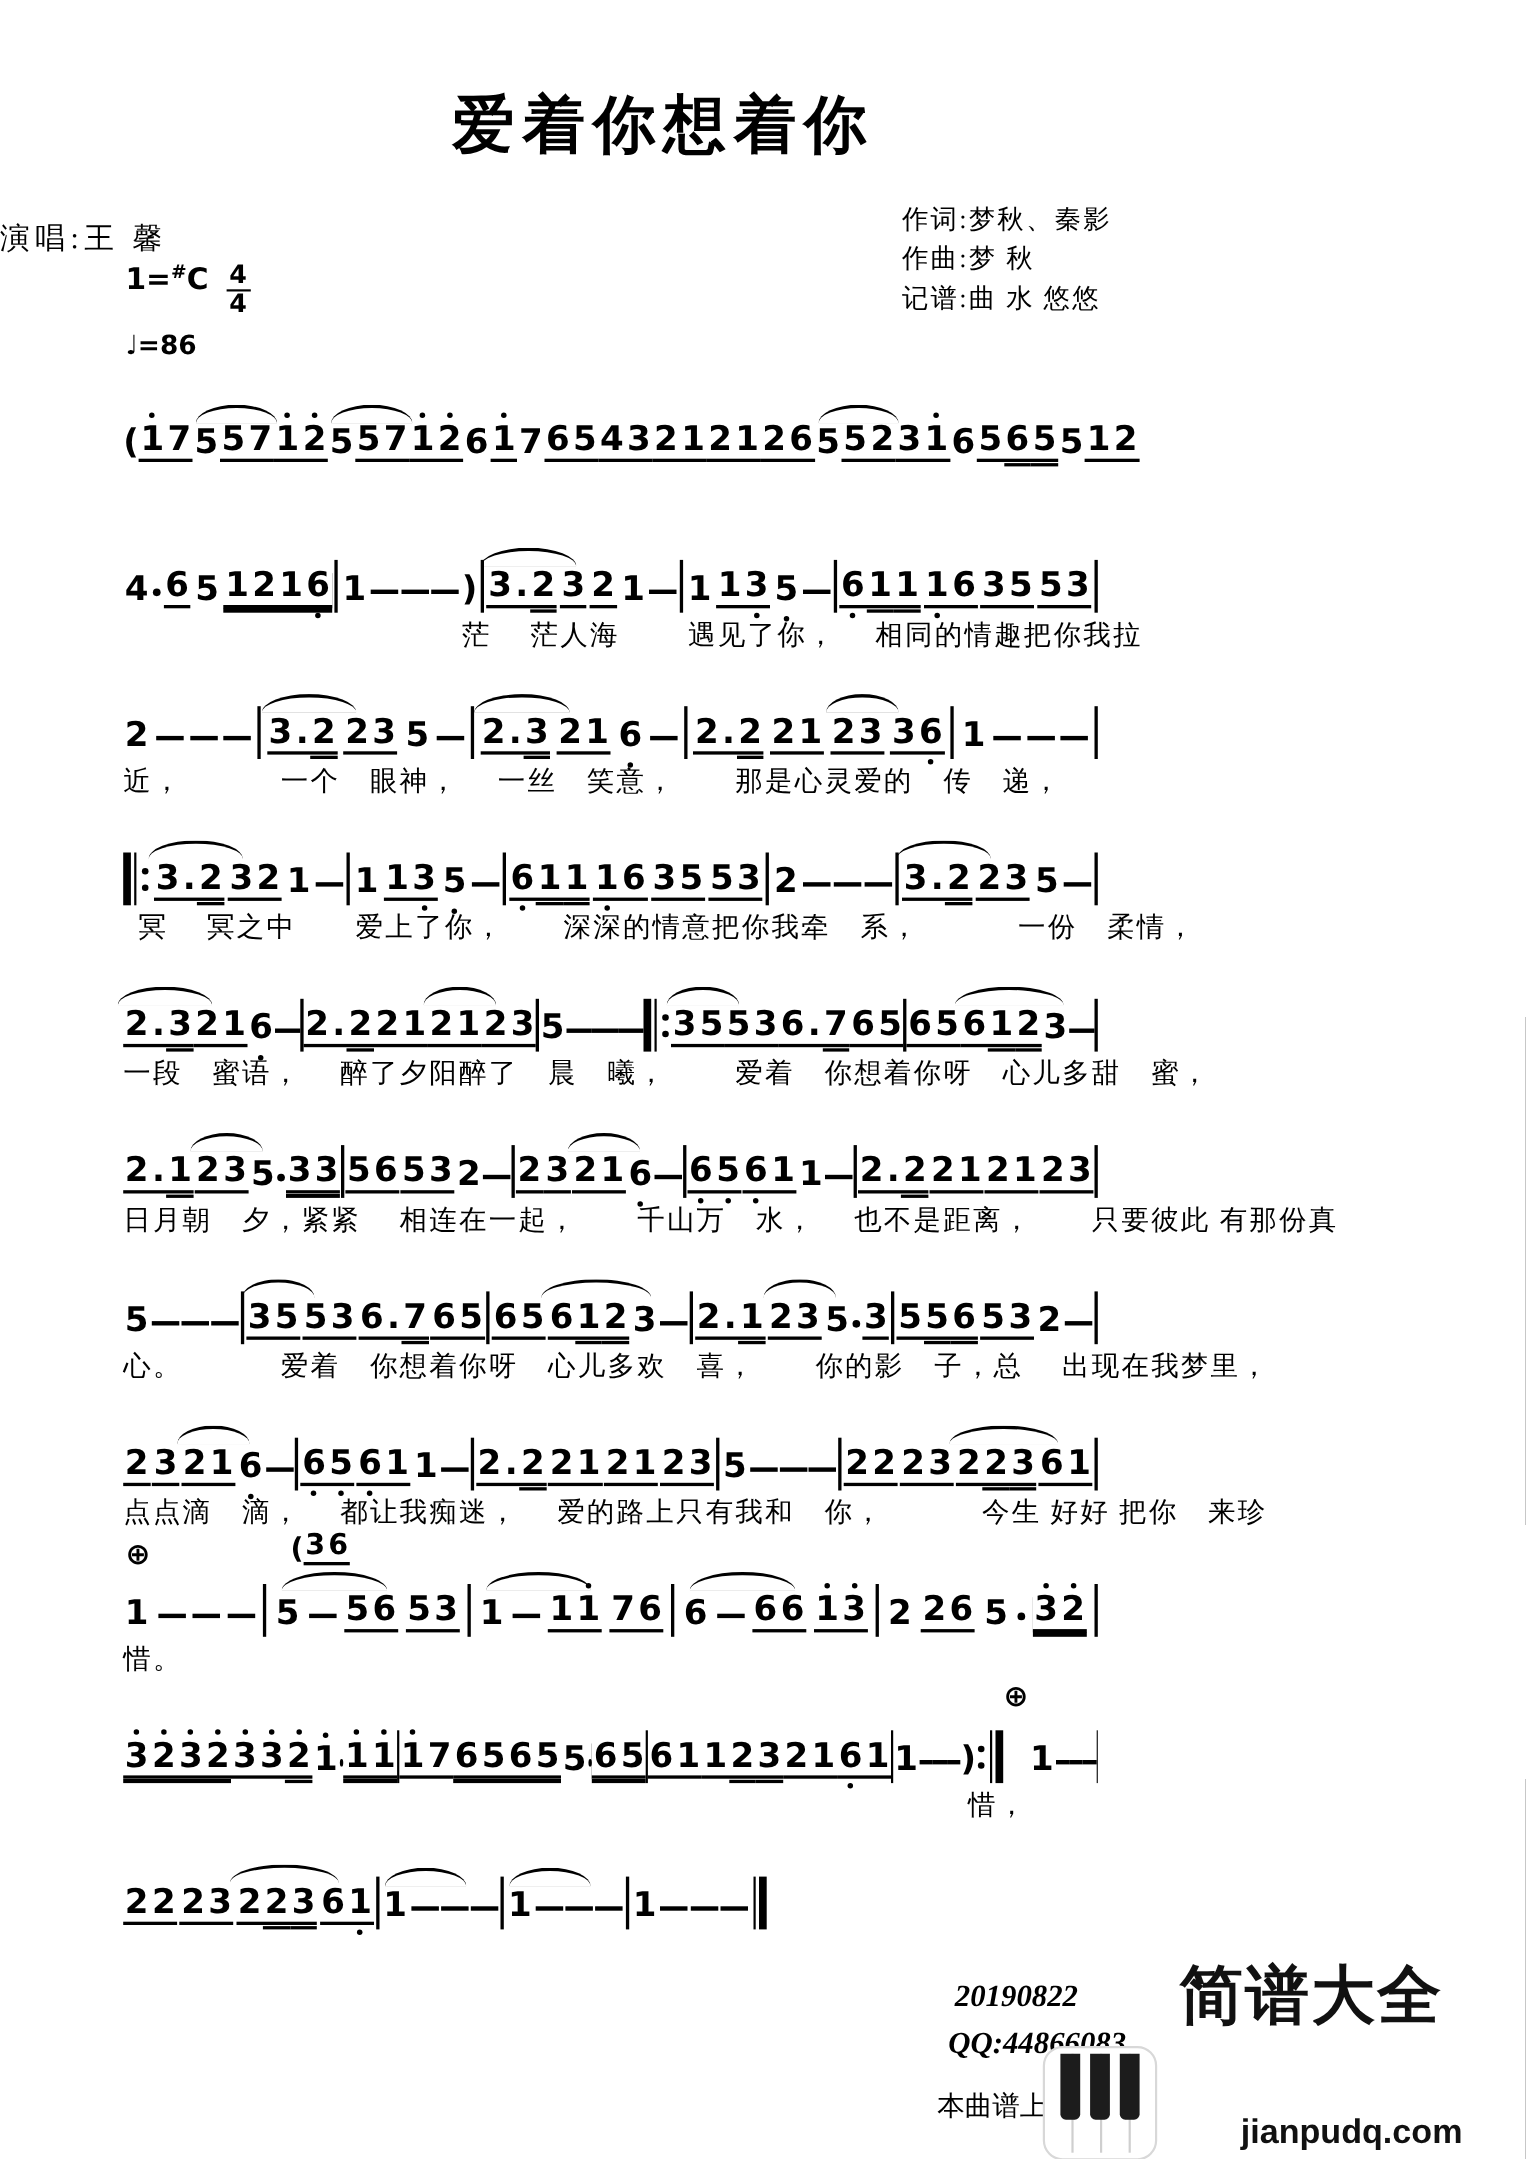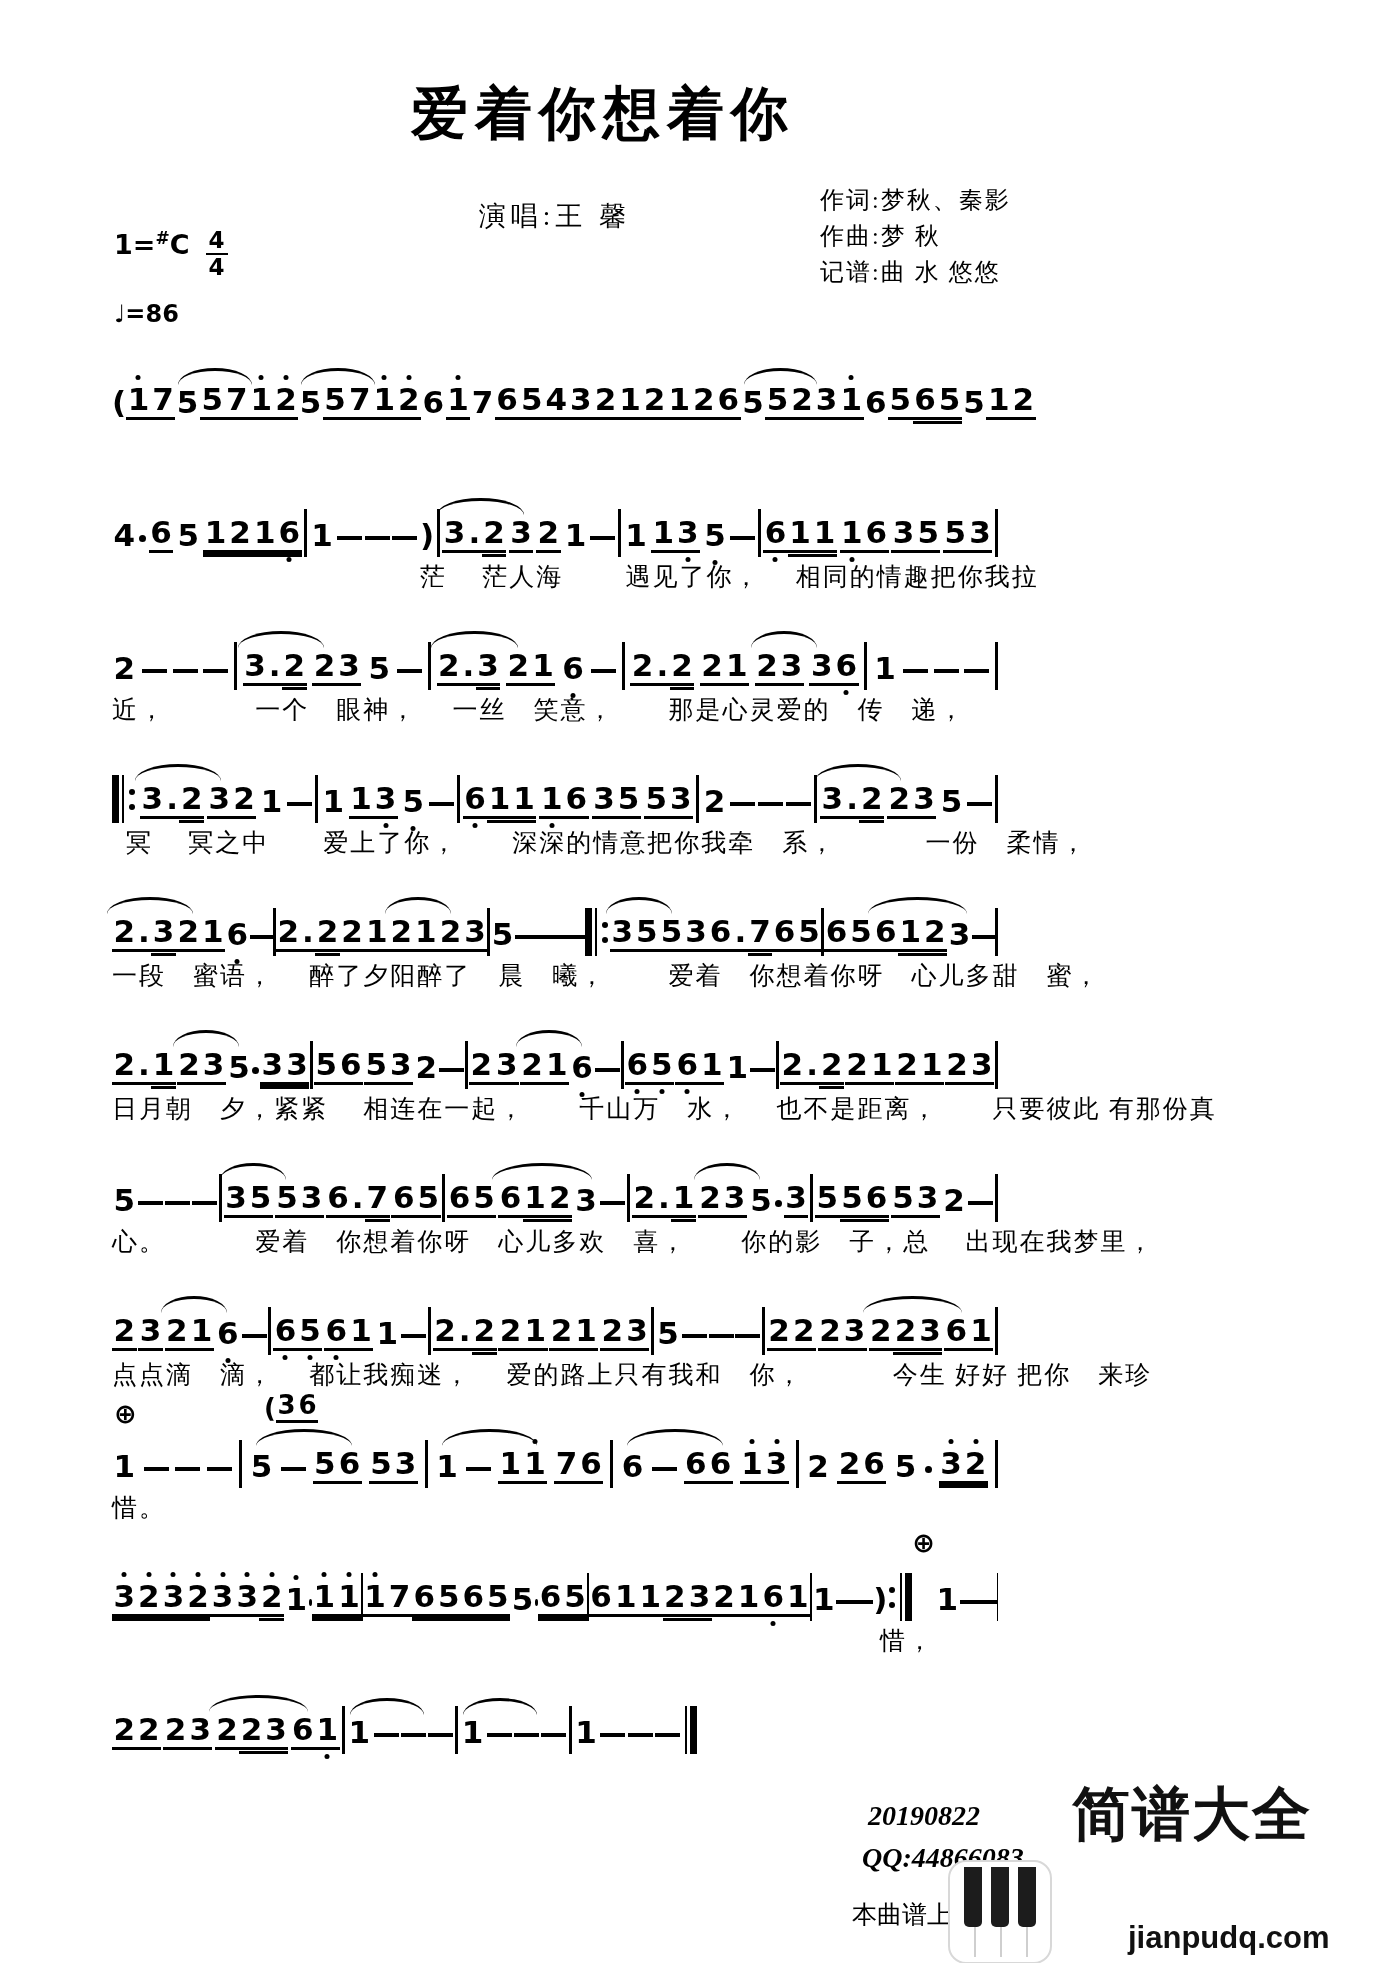--- a/index.html
+++ b/index.html
@@ -1,23 +1,23 @@
 <!DOCTYPE html>
 <html><head>
 <meta charset="utf-8">
 <style>
   html,body{margin:0;padding:0;background:#888;}
   .page{position:relative;width:1387px;height:1963px;background:#fff;margin:0 auto;overflow:hidden;
         font-family:"Liberation Serif",serif;color:#000;}
   
   .page-title{position:absolute;top:76px;left:0;width:1110px;text-align:center;
               font-size:57px;font-weight:bold;letter-spacing:7px;margin-left:48px;}
-  .singer{position:absolute;top:198px;left:0;width:1110px;text-align:center;
+  .singer{position:absolute;top:198px;left:0;width:1110px;text-align:left;
           font-size:27px;letter-spacing:5px;}
-  .keyrow{position:absolute;top:228px;left:114px;font-size:27px;font-weight:bold;
+  .keyrow{position:absolute;top:238px;left:114px;font-size:27px;font-weight:bold;
           font-family:"DejaVu Sans",sans-serif;display:flex;align-items:flex-start;gap:10px;}
   .keyrow sup{font-size:17px;vertical-align:super;}
   .meter{display:inline-flex;flex-direction:column;align-items:center;line-height:1.05;
          font-size:23px;margin-left:6px;}
   .meter .mtop{border-bottom:2px solid #000;padding:0 3px 1px;}
   .tempo{position:absolute;top:300px;left:114px;font-size:24px;font-weight:bold;
          font-family:"DejaVu Sans",sans-serif;}
   .credits{position:absolute;top:182px;left:820px;font-size:24px;line-height:1.5;letter-spacing:2px;}
   
   .score{position:absolute;top:344px;left:112px;width:886px;}

